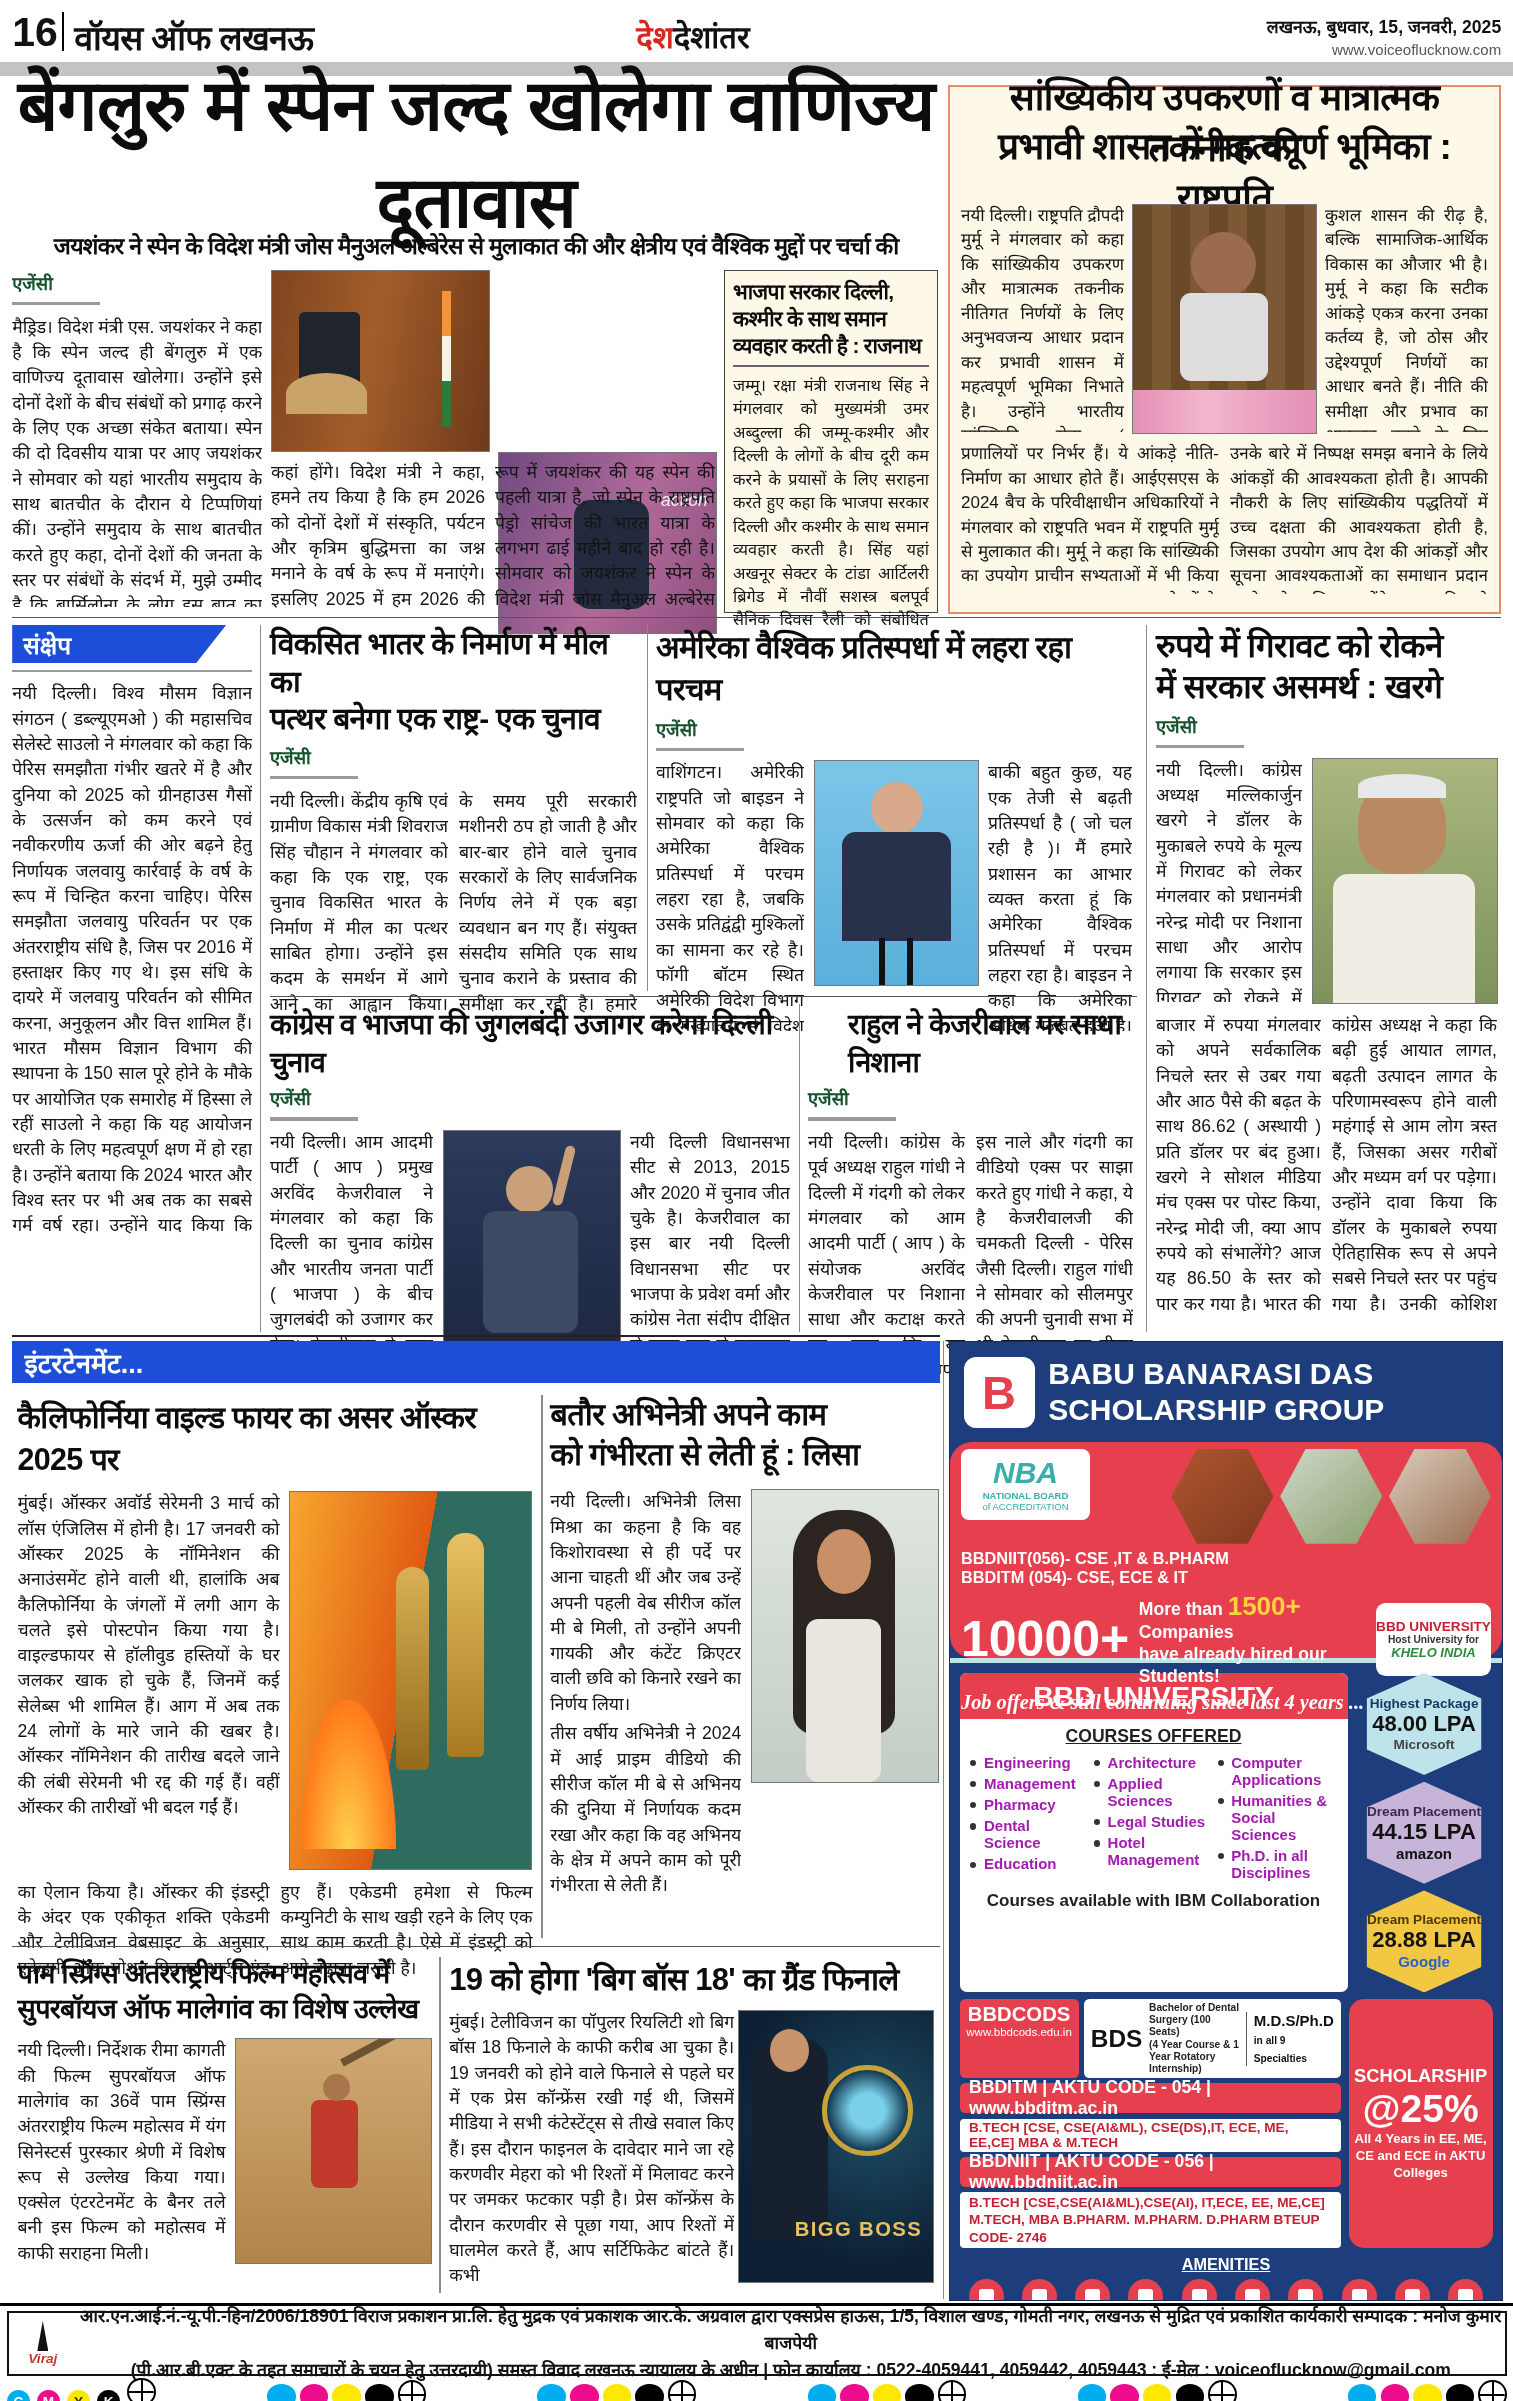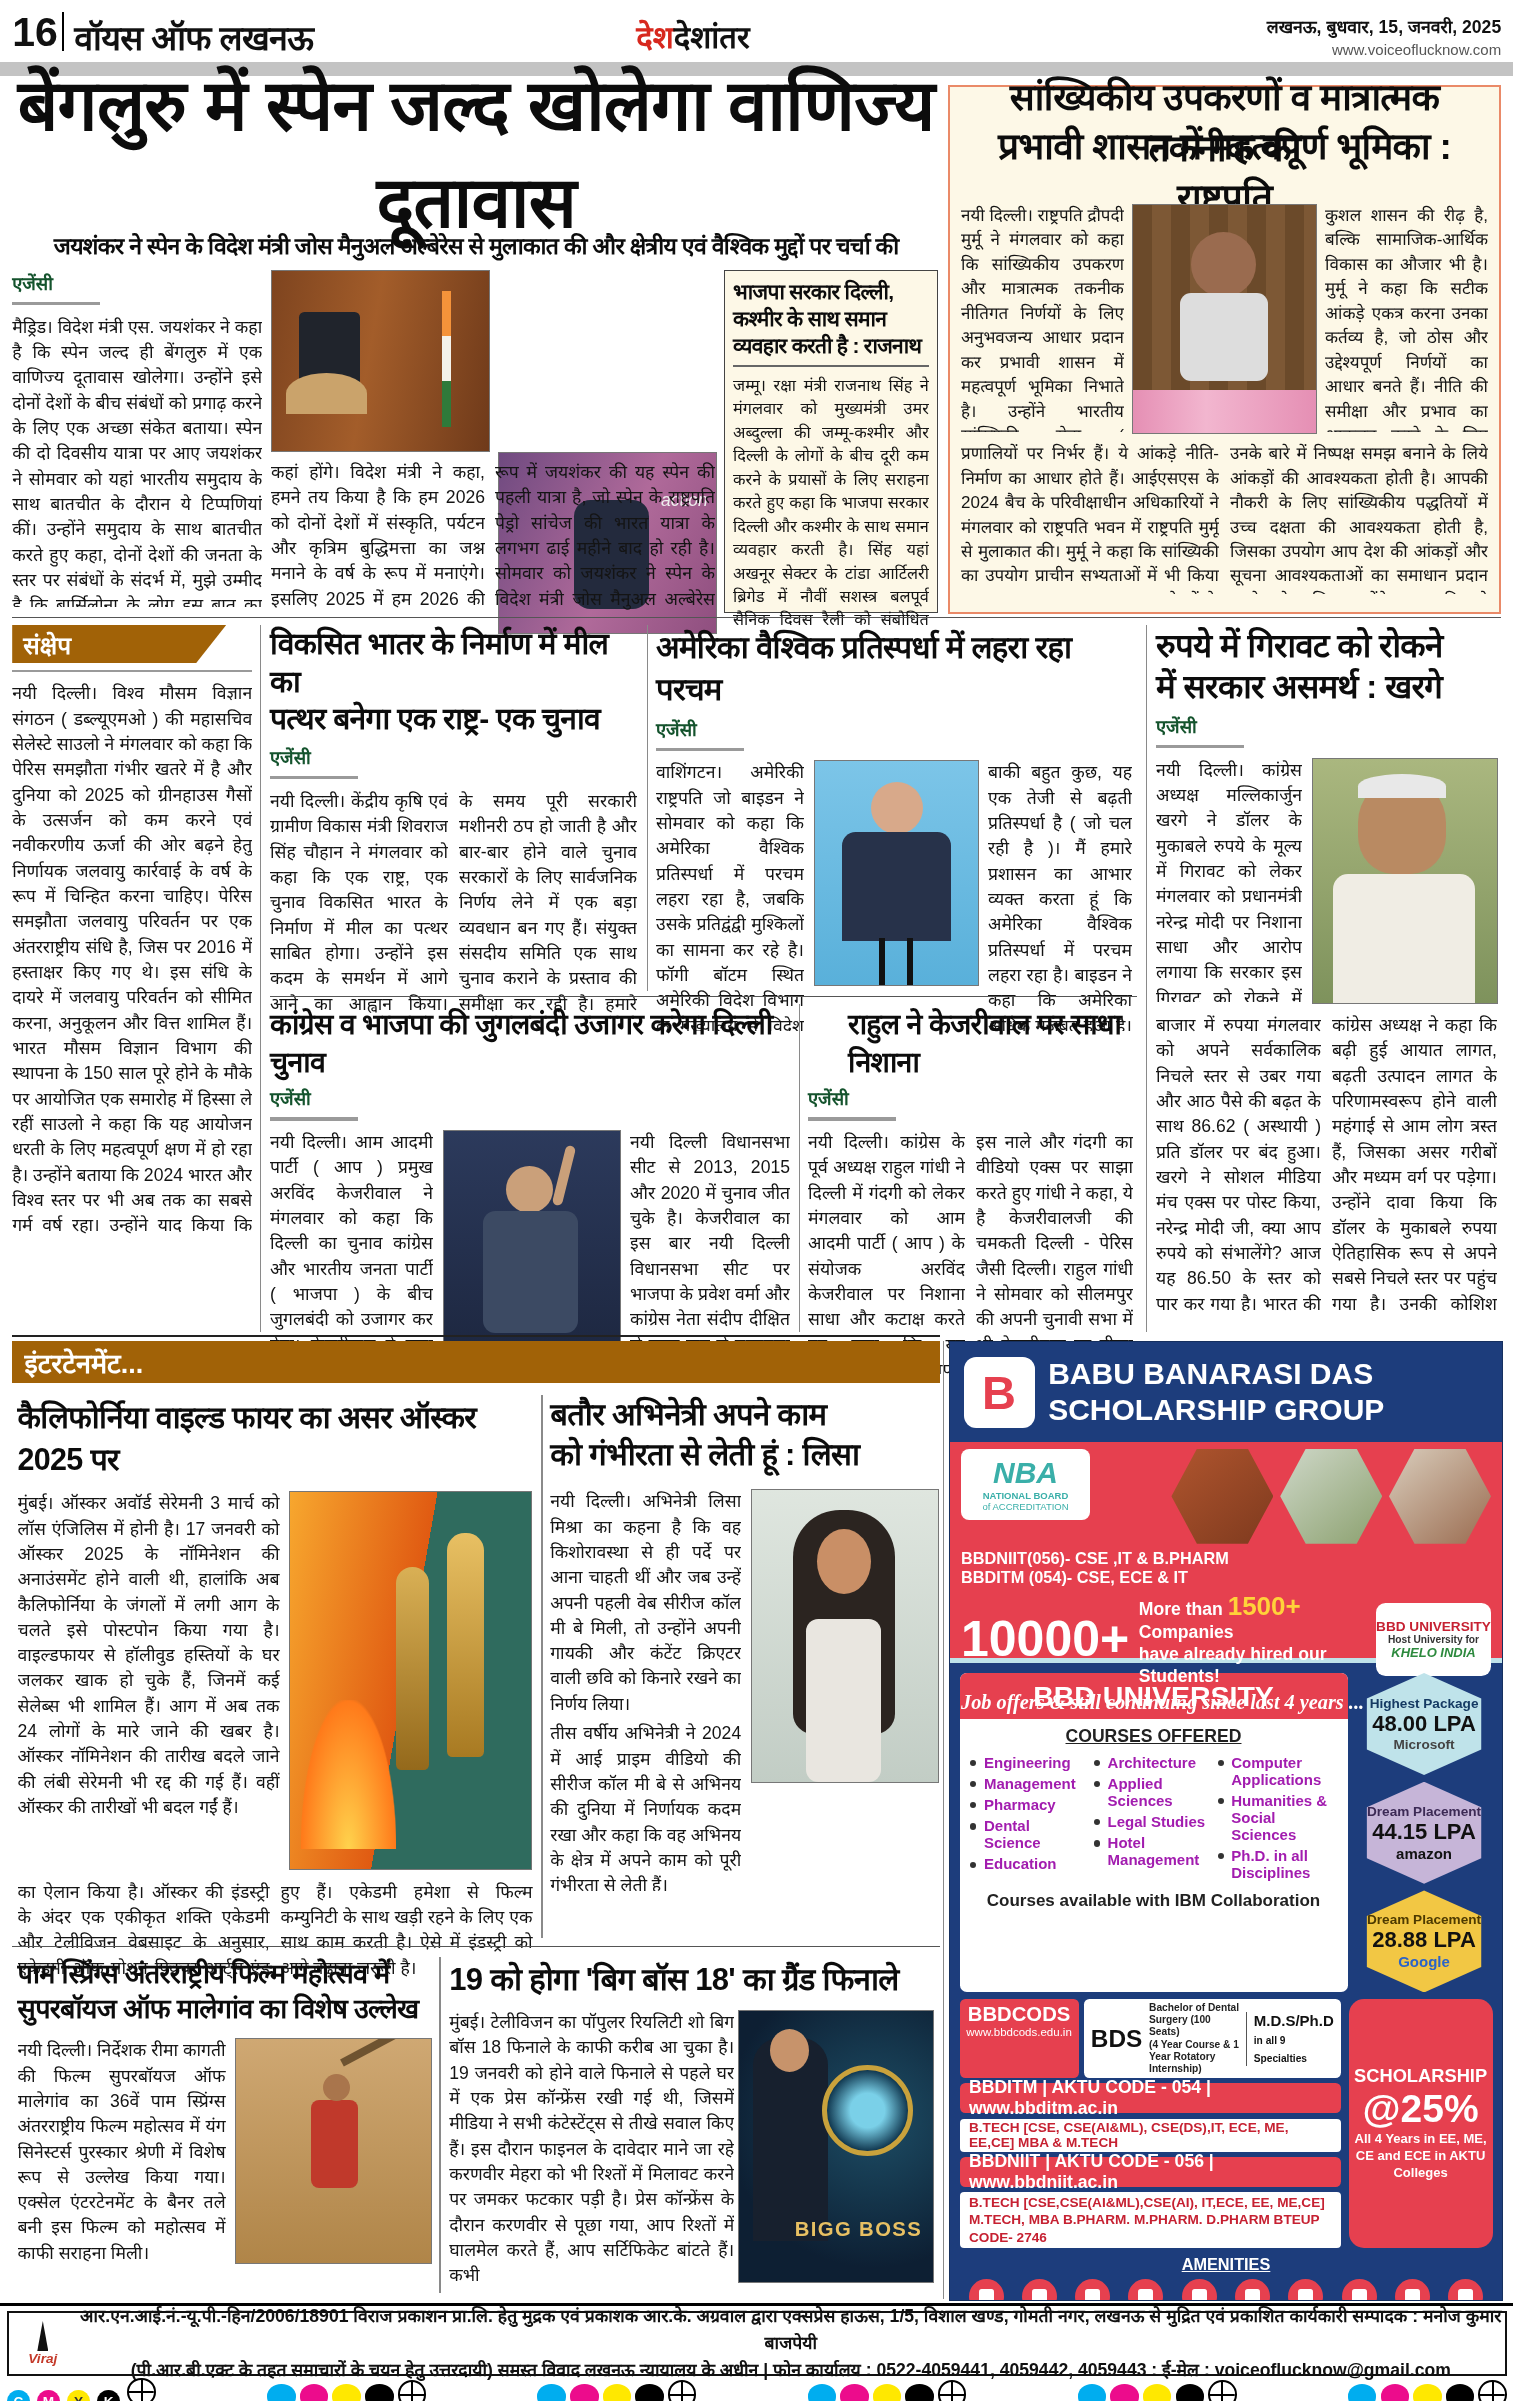--- a/index.html
+++ b/index.html
@@ -5,21 +5,21 @@
   html,body{margin:0;padding:0;background:#e9e9e9;}
   #page{position:relative;width:1514px;height:2401px;background:#ffffff;font-family:"Liberation Sans",sans-serif;color:#111;overflow:hidden;}
   .abs{position:absolute;}
   .hl{font-weight:bold;color:#0c0c0c;letter-spacing:-0.7px;}
   .col{font-size:17.6px;line-height:1.44;text-align:justify;color:#141414;overflow:hidden;}
   .byline{font-weight:bold;font-size:18.3px;color:#14532d;}
   .byrule{height:3.4px;background:#9a9a9a;width:88px;margin:6.8px 0 9.5px 0;}
   .vline{width:1.4px;background:#8a8a8a;}
   .hline{height:1.4px;background:#555;}
   .photo{position:relative;overflow:hidden;border:0.7px solid #777;}
-  .bluebar{background:#a16207;color:#fff;font-weight:bold;}
+  .bluebar{background:#1d4ed8;color:#fff;font-weight:bold;}
   .creambox{background:#fdf8e7;border:1.4px solid #444;}
   .center{display:flex;align-items:center;justify-content:center;text-align:center;}
   
   .ad{display:flex;flex-direction:column;background:#1d3d7c;overflow:hidden;border:1.4px solid #16305f;}
   .ad-red{background:#e6404f;}
   .hexph{clip-path:polygon(25% 0,75% 0,100% 50%,75% 100%,25% 100%,0 50%);}
   .hex{clip-path:polygon(50% 0,93% 25%,93% 75%,50% 100%,7% 75%,7% 25%);display:flex;flex-direction:column;align-items:center;justify-content:center;text-align:center;}
   .courseul{list-style:none;margin:0;padding:0;font-size:15px;font-weight:bold;color:#a21caf;}
   .courseul li{margin:4.1px 0;padding-left:15px;position:relative;text-align:left;}
   .courseul li:before{content:"";position:absolute;left:1.4px;top:6.1px;width:6.1px;height:6.1px;border-radius:50%;background:#333;}
@@ -249,21 +249,21 @@
   <div class="abs ad" style="left:949px;top:1341px;width:552px;height:958px;">
 
     <div style="height:100px;display:flex;align-items:center;gap:13.6px;padding:0 13.6px;flex:none;">
       <span style="width:71px;height:71px;background:#fff;border-radius:12.2px;display:flex;align-items:center;justify-content:center;font-size:47px;font-weight:900;color:#e6404f;flex:none;">B</span>
       <span style="color:#fff;font-weight:900;line-height:1.2;">
         <span style="font-size:30px;display:block;">BABU BANARASI DAS</span>
         <span style="font-size:30px;display:block;">SCHOLARSHIP GROUP</span>
       </span>
     </div>
 
-    <div class="ad-red" style="height:216px;flex:none;padding:6.8px 11px;box-sizing:border-box;position:relative;">
+    <div class="ad-red" style="height:216px;flex:none;padding:6.8px 11px;box-sizing:border-box;position:relative;border-radius:22px;">
       <div style="display:flex;gap:8.1px;">
         <div style="width:129px;height:71px;background:#fff;border-radius:8.1px;display:flex;flex-direction:column;align-items:center;justify-content:center;color:#3aafa9;flex:none;">
           <span style="font-size:30px;font-weight:900;font-style:italic;">NBA</span>
           <span style="font-size:9.5px;font-weight:bold;">NATIONAL BOARD</span>
           <span style="font-size:9.5px;">of ACCREDITATION</span>
         </div>
         <div style="flex:1;display:flex;justify-content:flex-end;gap:6.8px;">
           <span class="hexph" style="width:102px;height:95px;background:linear-gradient(140deg,#b0552e,#7e3a1e);display:inline-block;"></span>
           <span class="hexph" style="width:102px;height:95px;background:linear-gradient(140deg,#cfd8c9,#8ba06e);display:inline-block;"></span>
           <span class="hexph" style="width:102px;height:95px;background:linear-gradient(140deg,#d9cdbc,#9a6b4f);display:inline-block;"></span>

